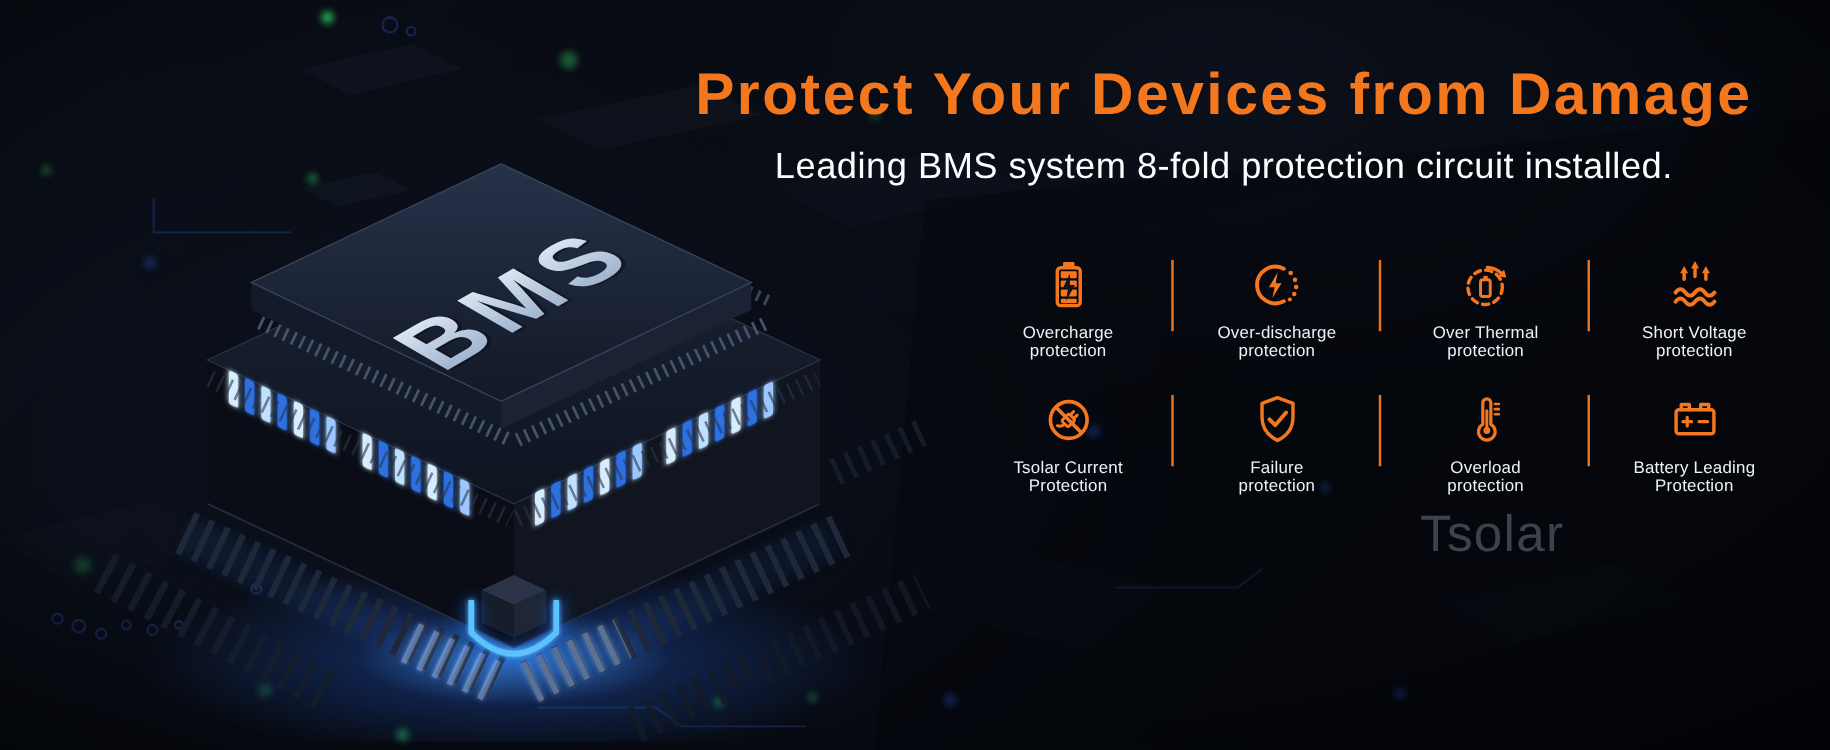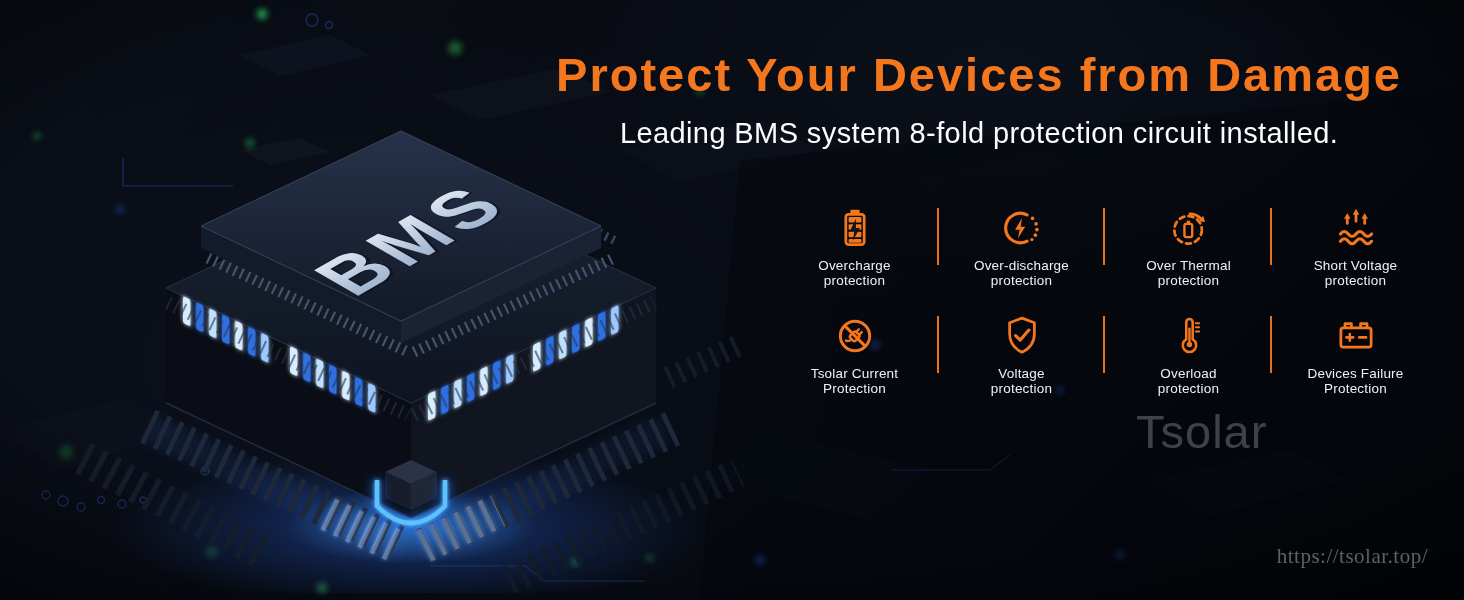--- a/index.html
+++ b/index.html
@@ -41,21 +41,21 @@
     margin-top:8px; font-size:13.5px; line-height:15px; color:#eef1f5;
     text-align:center; letter-spacing:.2px;
   }
   .vdiv {
     position:absolute; top:5px; width:2px; height:57px;
     background:#f5771d; opacity:.95;
   }
   .vdiv.d1 { left:166px; } .vdiv.d2 { left:332px; } .vdiv.d3 { left:499px; }
 
   .watermark {
-    position:absolute; left:1136px; top:404px; font-size:47px;
+    position:absolute; left:1136px; top:404px; font-size:41px;
     color:rgba(174,183,198,.34); letter-spacing:1px;
   }
   .site-url {
     position:absolute; right:36px; top:544px;
     font-family:"Liberation Serif", serif; font-size:21px;
     color:rgba(200,207,218,.45); letter-spacing:.5px;
   }
 </style>
 </head>
 <body>
@@ -316,21 +316,21 @@
           <div>Tsolar Current</div>
           <div>Protection</div>
         </div>
       </div>
       <div class="feat">
         <svg class="feat-icon" viewBox="0 0 48 48">
           <path d="M24,4.5 L37.5,9.5 V21.5 C37.5,31.5 32,37.8 24,41.8 C16,37.8 10.5,31.5 10.5,21.5 V9.5 Z" fill="none" stroke="#f5771d" stroke-width="3" stroke-linejoin="round"></path>
           <path d="M17 23.5 L22 28.5 L31.5 17.5" fill="none" stroke="#f5771d" stroke-width="3.4" stroke-linecap="round" stroke-linejoin="round"></path>
         </svg>
         <div class="feat-label">
-          <div>Voltage</div>
+          <div>Failure</div>
           <div>protection</div>
         </div>
       </div>
       <div class="feat">
         <svg class="feat-icon" viewBox="0 0 48 48">
           <path d="M21,27.8 V9 a3.5,3.5 0 0 1 7,0 V27.8 a7.3,7.3 0 1 1 -7,0 Z" fill="none" stroke="#f5771d" stroke-width="2.8" stroke-linejoin="round"></path>
           <circle cx="24.5" cy="33.2" r="3" fill="#f5771d"></circle>
           <path d="M24.5 30 V16" stroke="#f5771d" stroke-width="2.6" stroke-linecap="round"></path>
           <g stroke="#f5771d" stroke-width="2.2" stroke-linecap="round">
             <path d="M31.5 10 h3.5"></path>
@@ -350,26 +350,25 @@
             <path d="M12 15 V10.5 h7 V15"></path>
             <path d="M29 15 V10.5 h7 V15"></path>
           </g>
           <g stroke="#f5771d" stroke-width="2.8" stroke-linecap="round">
             <path d="M13.5 25.5 h7.5"></path>
               <path d="M17.25 21.75 v7.5"></path>
             <path d="M27.5 25.5 h7.5"></path>
           </g>
         </svg>
         <div class="feat-label">
-          <div>Devices Failure</div>
+          <div>Battery Leading</div>
           <div>Protection</div>
         </div>
       </div>
       <div class="vdiv d1"></div>
       <div class="vdiv d2"></div>
       <div class="vdiv d3"></div>
     </div>
   </div>
 
   <div class="watermark">Tsolar</div>
-  <div class="site-url">https://tsolar.top/</div>
 
 </div>
 
 </body></html>

